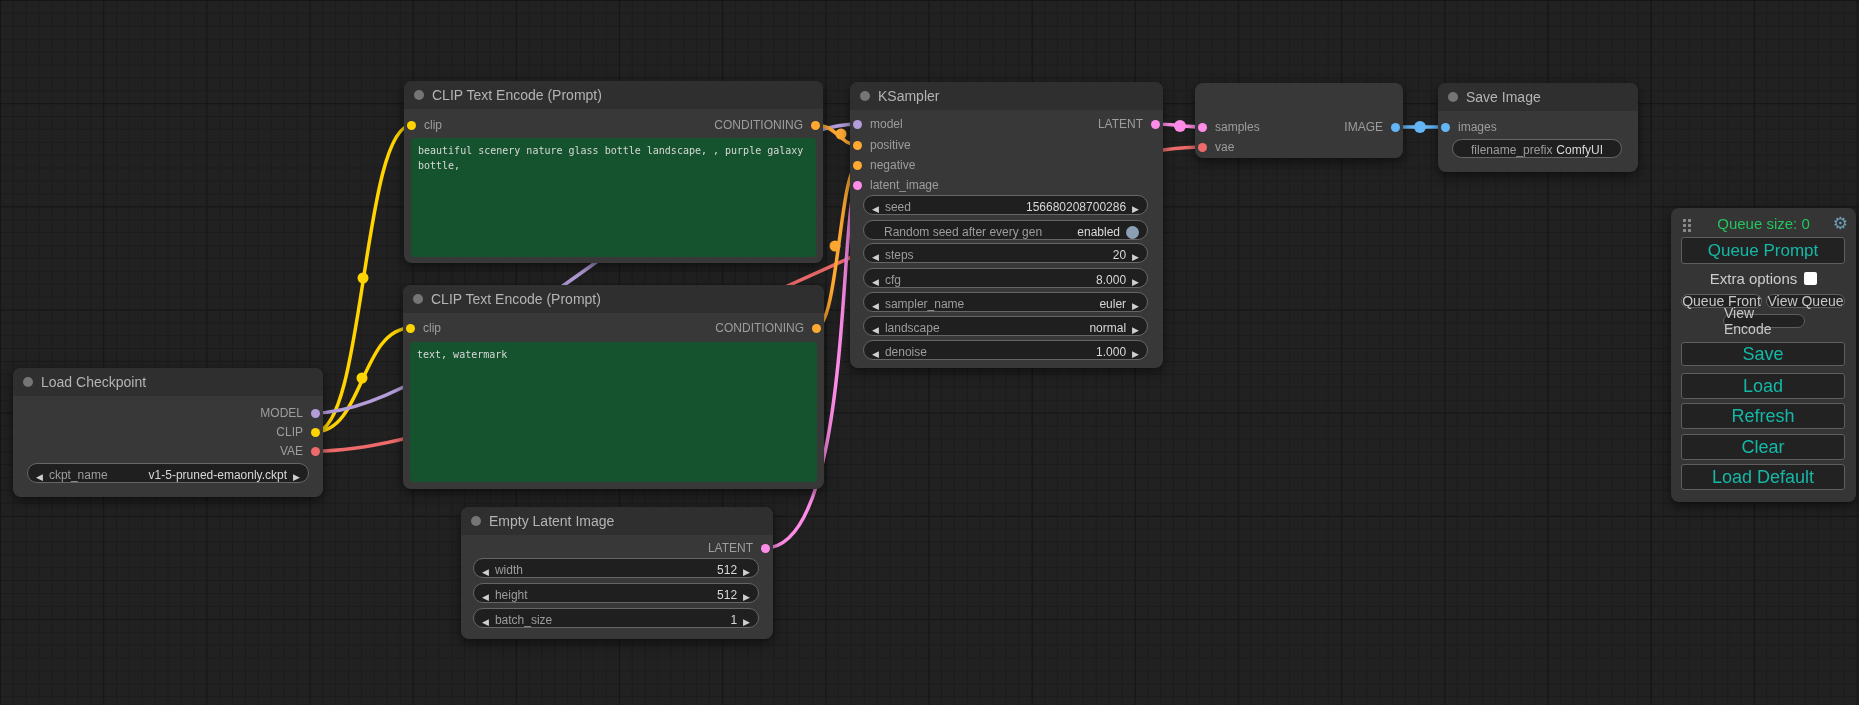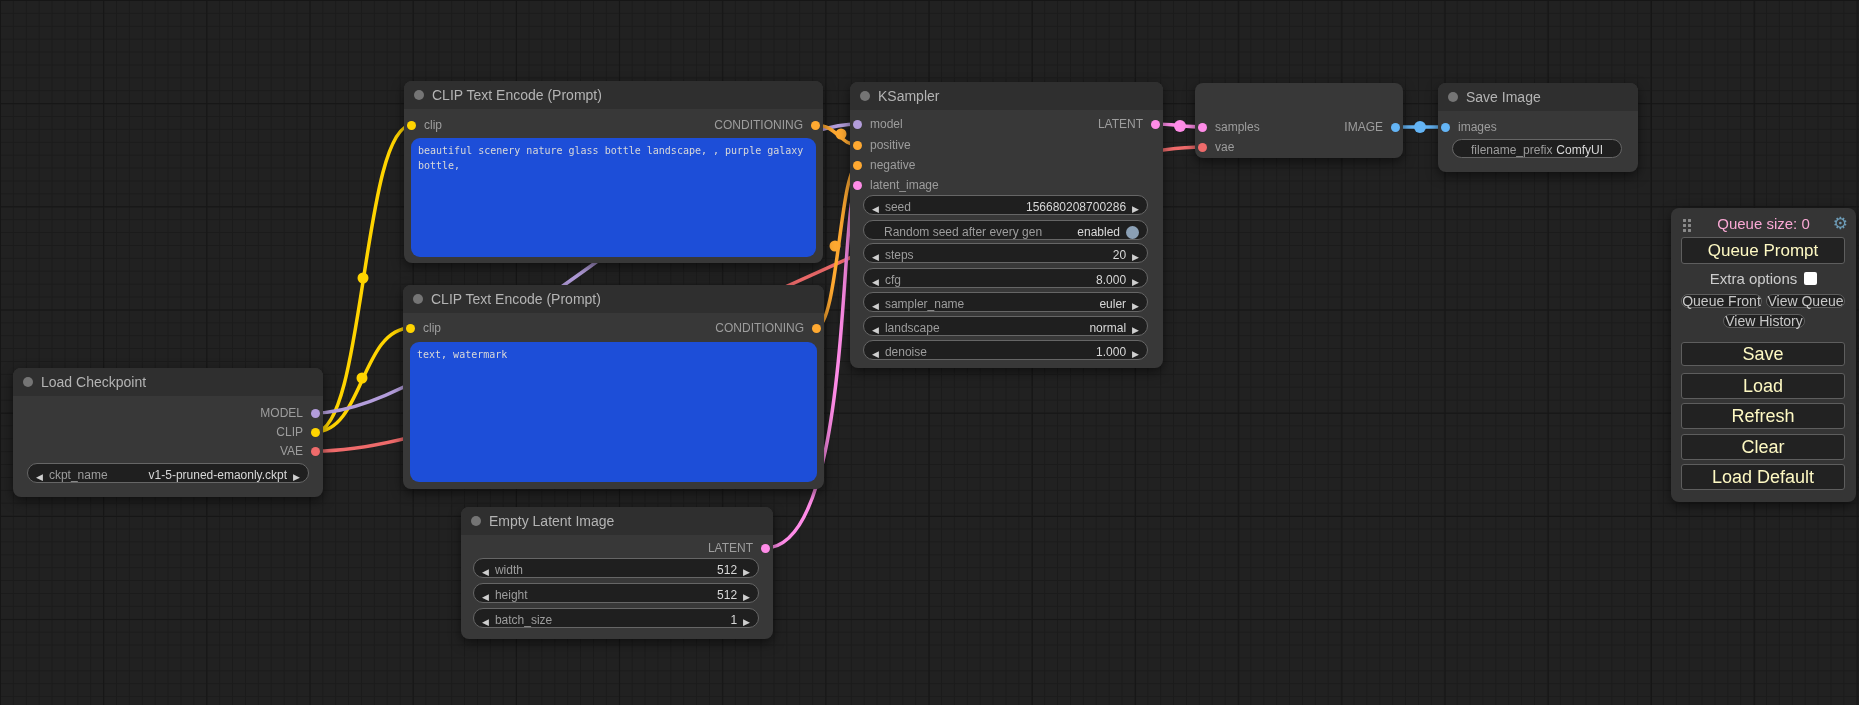--- a/index.html
+++ b/index.html
@@ -45,37 +45,37 @@
     position:absolute;height:20px;background:#1f1f1f;border:1px solid #666;
     border-radius:11px;display:flex;align-items:flex-end;padding:0 8px;
     box-sizing:border-box;font-size:12px;cursor:pointer;
   }
   .warr{color:#cfcfcf;font-size:9px;line-height:1;}
   .wlabel{color:#9d9d9d;margin-left:6px;}
   .wvalue{margin-left:auto;color:#d8d8d8;margin-right:6px;}
   .toggle-dot{width:13px;height:13px;border-radius:50%;background:#8ba0b5;flex:0 0 auto;}
 
   .prompt-text{
-    position:absolute;background:#1d4ed8;border-radius:9px;color:#d8d8d8;
+    position:absolute;background:#14532d;border-radius:4px;color:#d8d8d8;
     font-family:"DejaVu Sans Mono",monospace;font-size:10px;line-height:15px;
     padding:5px 7px;box-sizing:border-box;white-space:pre-wrap;word-break:break-word;
   }
 
   #queue-panel{
     position:absolute;z-index:3;left:1671px;top:208px;width:185px;height:294px;
     background:#353535;border-radius:8px;box-shadow:0 4px 12px rgba(0,0,0,.55);
   }
   .qtitle{position:absolute;left:0;top:7px;width:100%;text-align:center;
-          font-size:15px;color:#f9a8d4;}
+          font-size:15px;color:#22c55e;}
   .drag-handle{position:absolute;left:11px;top:10px;width:10px;height:15px;
     background-image:radial-gradient(#8a8a8a 1.4px,transparent 1.6px);
     background-size:5px 5px;cursor:grab;}
   .gear{position:absolute;right:8px;top:5px;font-size:17px;color:#6d9cb7;cursor:pointer;}
   .qbtn{position:absolute;background:#222;border:1px solid #5e5e5e;border-radius:3px;
-        color:#fef9c3;display:flex;align-items:center;justify-content:center;
+        color:#14b8a6;display:flex;align-items:center;justify-content:center;
         box-sizing:border-box;cursor:pointer;font-size:18px;}
   .qbtn.small{border-radius:9px;font-size:14px;color:#c8c8c8;}
   .extra-row{position:absolute;left:0;top:62px;width:100%;display:flex;
              align-items:center;justify-content:center;gap:7px;font-size:15px;color:#cccccc;}
   .checkbox{width:13px;height:13px;background:#fff;border-radius:2px;cursor:pointer;}
 </style>
 </head>
 <body>
 
 <svg id="links" width="1859" height="705">
@@ -288,20 +288,20 @@
 
   <div class="qbtn" style="left:10px;top:29px;width:164px;height:27px;font-size:17px">Queue Prompt</div>
 
   <div class="extra-row">
     <span>Extra options</span>
     <span class="checkbox"></span>
   </div>
 
   <div class="qbtn small" style="left:10px;top:86px;width:81px;height:14px">Queue Front</div>
   <div class="qbtn small" style="left:95px;top:86px;width:79px;height:14px">View Queue</div>
-  <div class="qbtn small" style="left:52px;top:106px;width:82px;height:14px">View History</div>
+  <div class="qbtn small" style="left:52px;top:106px;width:82px;height:14px">View Encode</div>
 
   <div class="qbtn" style="left:10px;top:134px;width:164px;height:24px">Save</div>
   <div class="qbtn" style="left:10px;top:165px;width:164px;height:26px">Load</div>
   <div class="qbtn" style="left:10px;top:195px;width:164px;height:26px">Refresh</div>
   <div class="qbtn" style="left:10px;top:226px;width:164px;height:26px">Clear</div>
   <div class="qbtn" style="left:10px;top:256px;width:164px;height:26px">Load Default</div>
 </div>
 
 </body></html>

